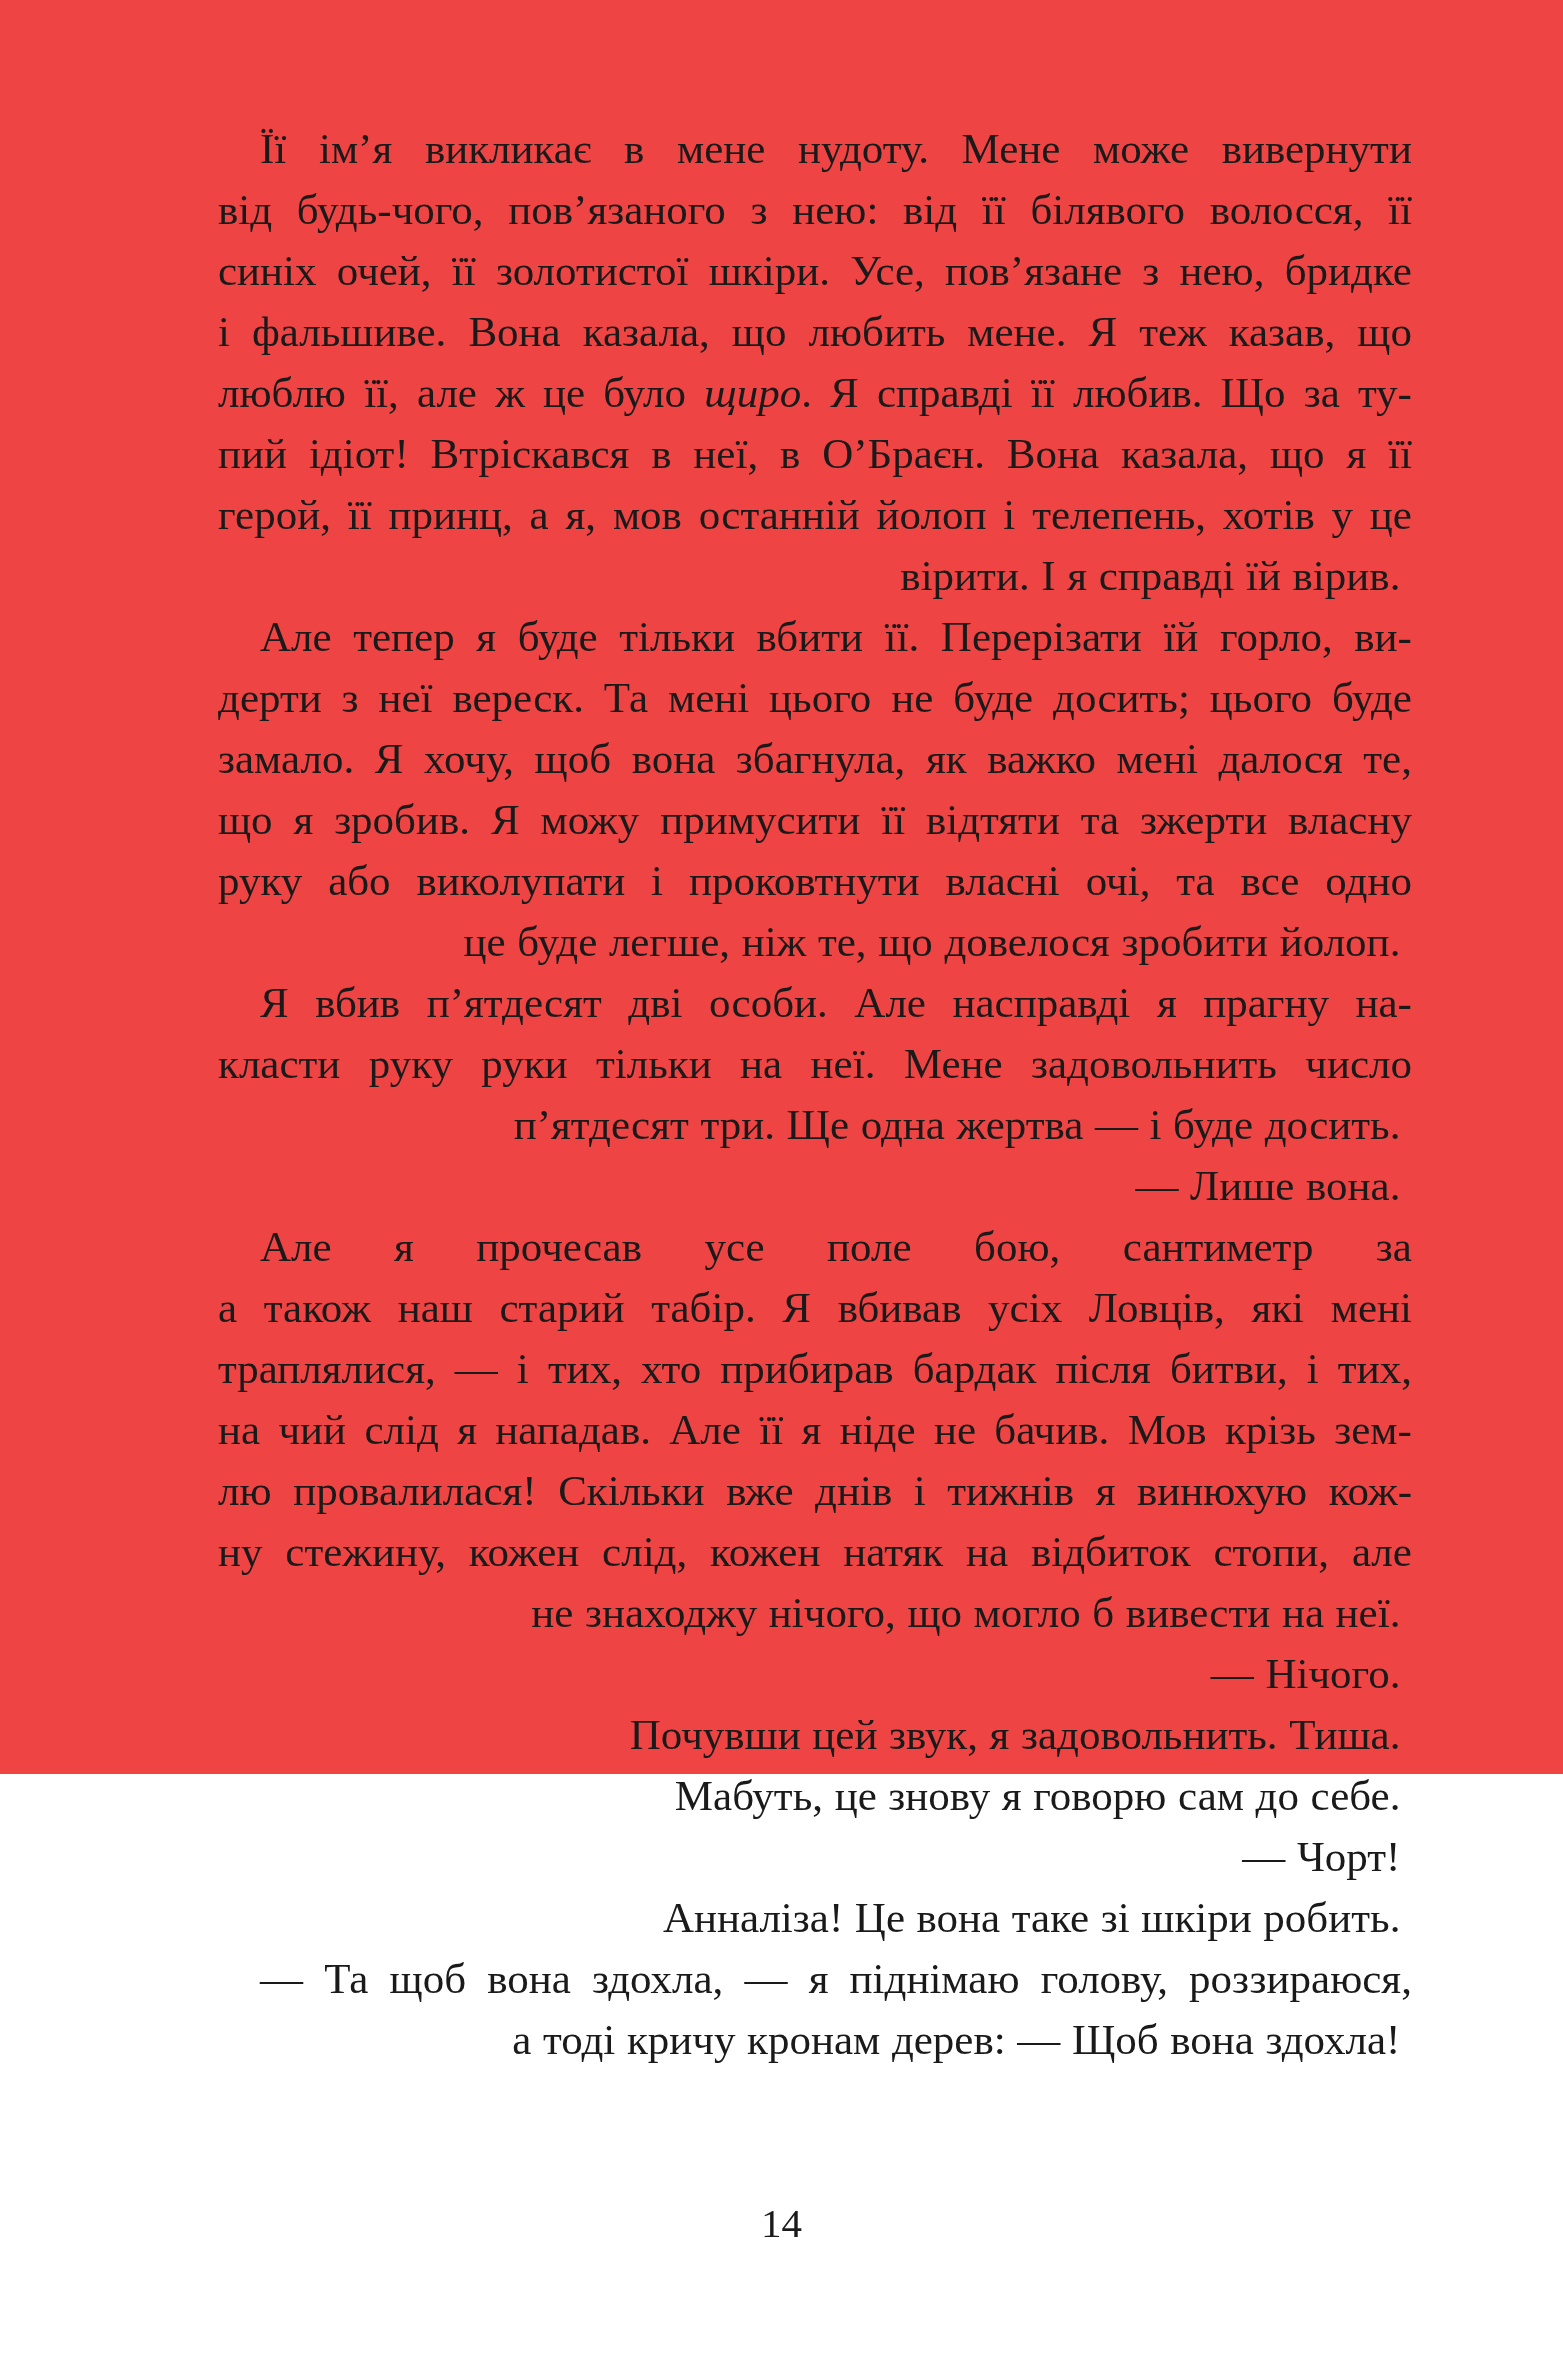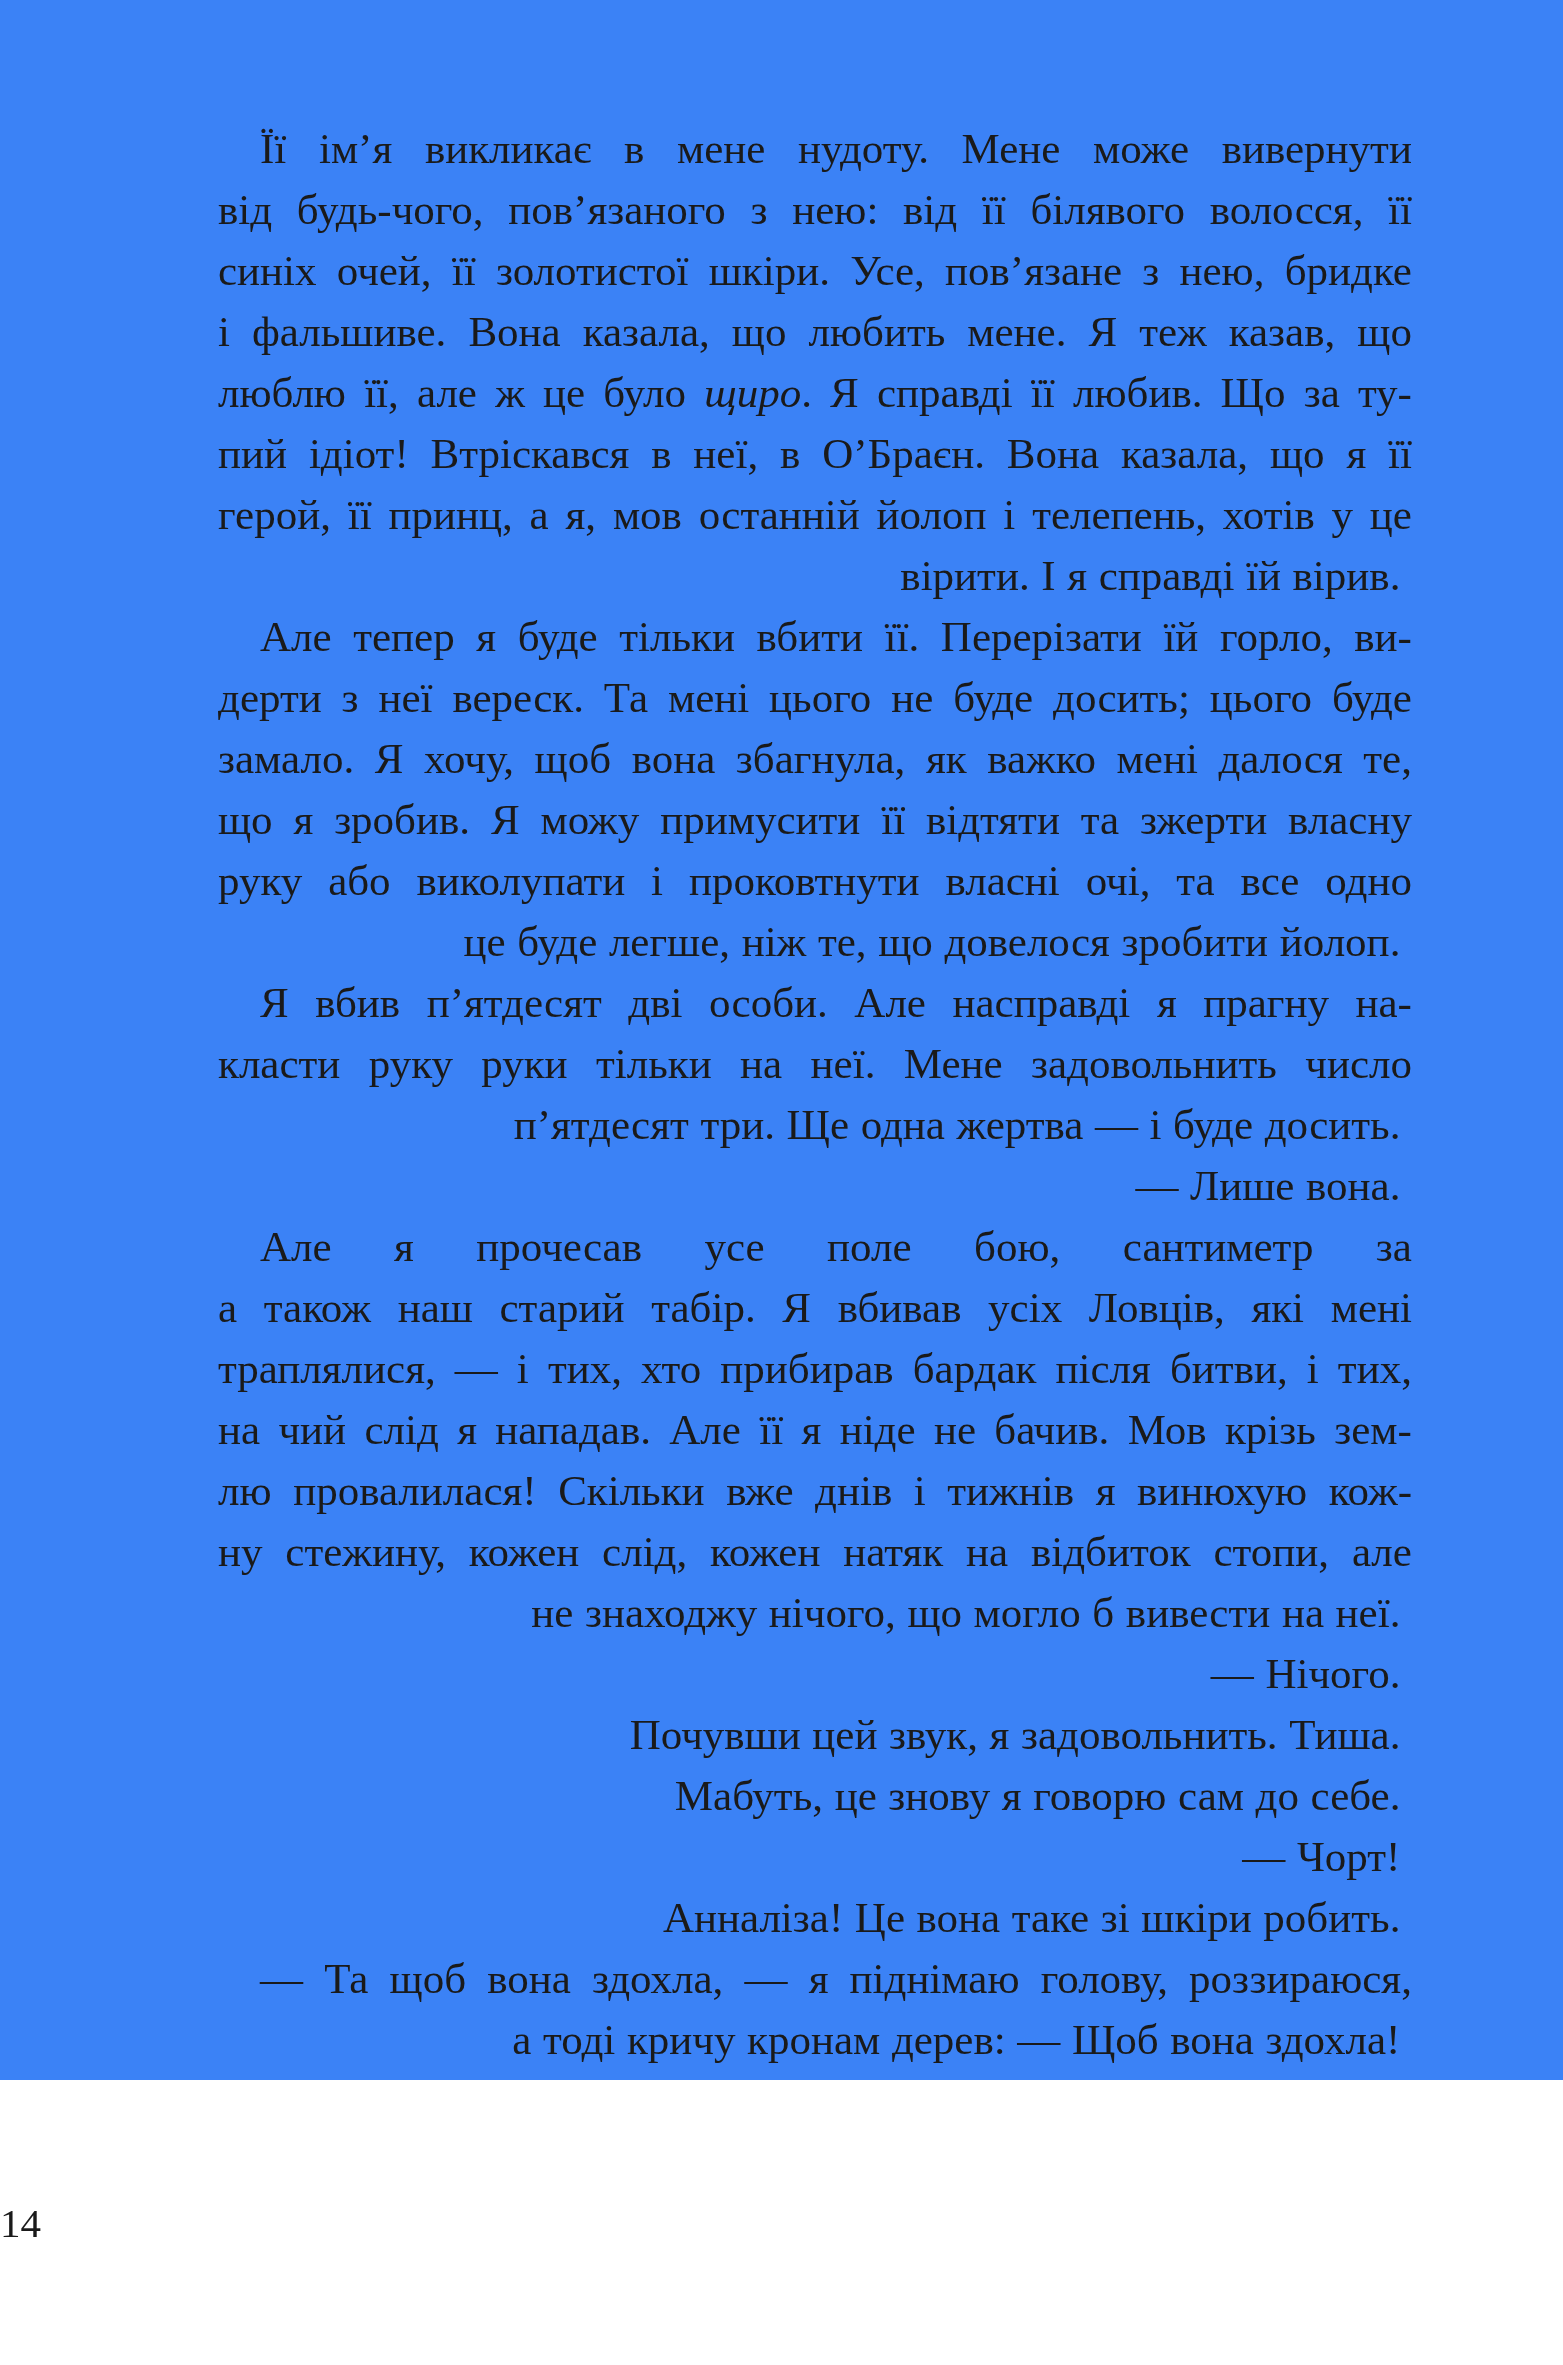--- a/index.html
+++ b/index.html
@@ -1,32 +1,32 @@
 <!DOCTYPE html>
 <html style="font-size:13px"><head>
 <meta charset="utf-8">
 <style>
   html, body { margin:0; padding:0; background:#ffffff; }
   body { width:1563px; height:2366px; position:relative; overflow:hidden; }
-  .page { position:absolute; left:0; top:0; width:1563px; height:2080px; background:#3b82f6; }
+  .page { position:absolute; left:0; top:0; width:1563px; height:1774px; background:#ef4444; }
   .text-block {
     position:absolute; left:218px; top:118px; width:1194px;
     font-family: "Liberation Serif", "DejaVu Serif", serif;
     font-size:43px; color:#1a1a1a;
   }
   .line {
     display:flex; justify-content:space-between; align-items:baseline;
     height:61px; line-height:61px; white-space:pre;
   }
   .line.last { justify-content:flex-end; }
   .line.last .w { margin-right:0.27em; }
   .line.indent { padding-left:42px; }
   .w { display:inline-block; }
   .page-number {
-    position:absolute; left:0; width:1563px; top:2199px; text-align:left;
+    position:absolute; left:0; width:1563px; top:2199px; text-align:center;
     font-family: "Liberation Serif", "DejaVu Serif", serif;
     font-size:41px; color:#1a1a1a;
   }
 </style>
 </head>
 <body>
 
 <div class="page">
   <div class="text-block" id="text-block">
       <div class="line indent"><span class="w">Її</span><span class="w">ім’я</span><span class="w">викликає</span><span class="w">в</span><span class="w">мене</span><span class="w">нудоту.</span><span class="w">Мене</span><span class="w">може</span><span class="w">вивернути</span></div>

